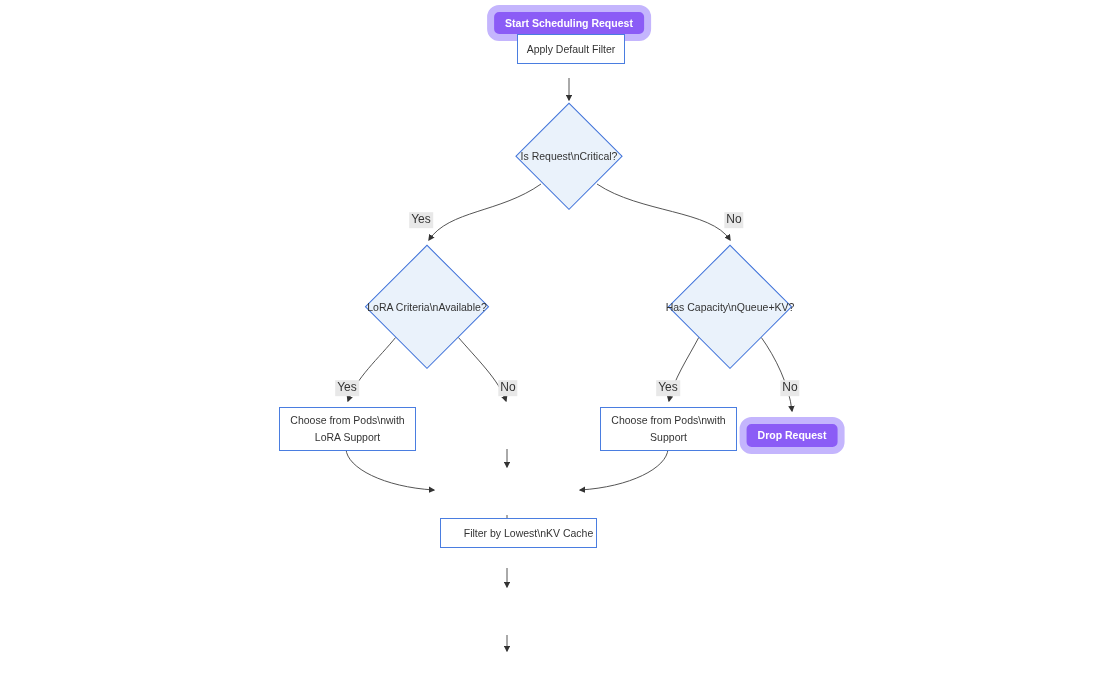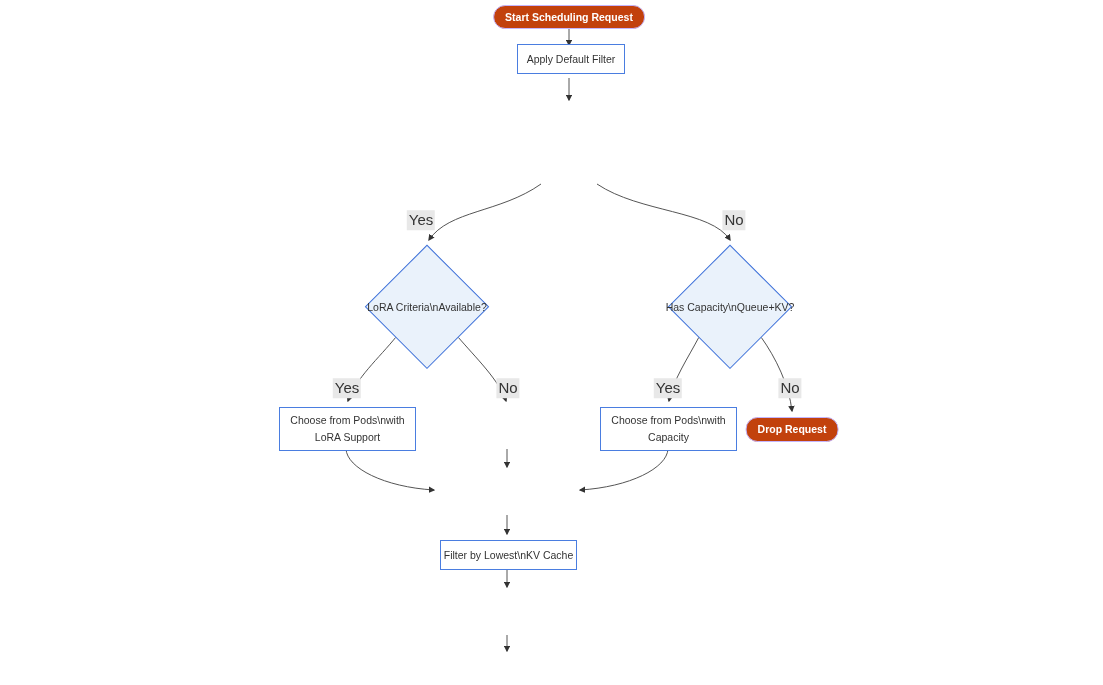--- a/index.html
+++ b/index.html
@@ -10,30 +10,30 @@
     font-family:"Liberation Sans", sans-serif;
     color:#333333;
     overflow:hidden;
   }
   #edges{position:absolute;left:0;top:0;width:1103px;height:685px;}
   #edges path.flow-line{fill:none;stroke:#555555;stroke-width:1;}
   .node{position:absolute;display:flex;align-items:center;justify-content:center;
         text-align:center;font-size:10.5px;line-height:1.6;z-index:2;}
   .rect-node{background:#ffffff;border:1.2px solid #4a7de0;flex-direction:column;}
   .rect-node span{display:block;white-space:nowrap;}
-  .pill-node{background:#c2410c;color:#ffffff;font-weight:bold;border:1px solid #c4b5fd;
+  .pill-node{background:#8b5cf6;color:#ffffff;font-weight:bold;border:7px solid #c4b5fd;
              border-radius:12px;padding:0 11px;white-space:nowrap;
              transform:translateX(-50%);}
   .diamond{position:absolute;display:flex;align-items:center;justify-content:center;z-index:2;}
   .diamond .shape{position:absolute;left:50%;top:50%;width:70.7%;height:70.7%;
                   transform:translate(-50%,-50%) rotate(45deg);
                   background:#eaf2fb;border:1.2px solid #3e71d9;}
   .diamond .dlabel{position:relative;z-index:1;font-size:10.5px;white-space:nowrap;}
   .edge-label{position:absolute;z-index:3;transform:translate(-50%,-50%);
-              background:#e8e8e8;color:#333333;font-size:15px;
+              background:#e8e8e8;color:#333333;font-size:12px;
               padding:0px 2px;line-height:1.3;}
 </style>
 </head>
 <body>
 
 <div id="canvas">
 
   <svg id="edges" width="1103" height="685" viewBox="0 0 1103 685">
     <defs>
       <marker id="arrow" viewBox="0 0 10 10" refX="8" refY="5" markerWidth="6.5" markerHeight="6.5" orient="auto-start-reverse">
@@ -51,50 +51,54 @@
     <path class="flow-line" d="M346,449 C347,468 384,487 434,490" marker-end="url(#arrow)"></path>
     <path class="flow-line" d="M507,449 L507,467" marker-end="url(#arrow)"></path>
     <path class="flow-line" d="M668,449 C667,468 630,487 580,490" marker-end="url(#arrow)"></path>
     <path class="flow-line" d="M507,515 L507,534" marker-end="url(#arrow)"></path>
     <path class="flow-line" d="M507,568 L507,587" marker-end="url(#arrow)"></path>
     <path class="flow-line" d="M507,635 L507,651" marker-end="url(#arrow)"></path>
   </svg>
 
   <div class="node pill-node" style="left:569px;top:5px;height:22px;">Start Scheduling Request</div>
 
-  <div class="node rect-node" style="left:517px;top:44px;width:106px;height:28px;">
+  <div class="node rect-node" style="left:517px;top:34px;width:106px;height:28px;">
     <span>Apply Default Filter</span>
   </div>
 
+  <div class="diamond" style="left:517px;top:104px;width:104px;height:104px;">
+    <div class="shape"></div>
+    <div class="dlabel">Is Request\nCritical?</div>
+  </div>
 
   <div class="diamond" style="left:366px;top:246px;width:122px;height:122px;">
     <div class="shape"></div>
     <div class="dlabel">LoRA Criteria\nAvailable?</div>
   </div>
 
   <div class="diamond" style="left:669px;top:246px;width:122px;height:122px;">
     <div class="shape"></div>
     <div class="dlabel">Has Capacity\nQueue+KV?</div>
   </div>
 
   <div class="node rect-node" style="left:279px;top:407px;width:135px;height:42px;">
     <span>Choose from Pods\nwith</span>
     <span>LoRA Support</span>
   </div>
 
 
   <div class="node rect-node" style="left:600px;top:407px;width:135px;height:42px;">
     <span>Choose from Pods\nwith</span>
-    <span>Capacity</span>
+    <span>Support</span>
   </div>
 
   <div class="node pill-node" style="left:792px;top:417px;height:23px;">Drop Request</div>
 
 
-  <div class="node rect-node" style="left:440px;top:540px;width:135px;height:28px;">
+  <div class="node rect-node" style="left:440px;top:518px;width:135px;height:28px;padding-left:20px;">
     <span>Filter by Lowest\nKV Cache</span>
   </div>
 
 
   <div class="node pill-node" style="left:507px;top:657px;height:26px;border-radius:13px;margin-top:44px;">End</div>
 
   <span class="edge-label" style="left:421px;top:220px;">Yes</span>
   <span class="edge-label" style="left:734px;top:220px;">No</span>
   <span class="edge-label" style="left:347px;top:388px;">Yes</span>
   <span class="edge-label" style="left:508px;top:388px;">No</span>

